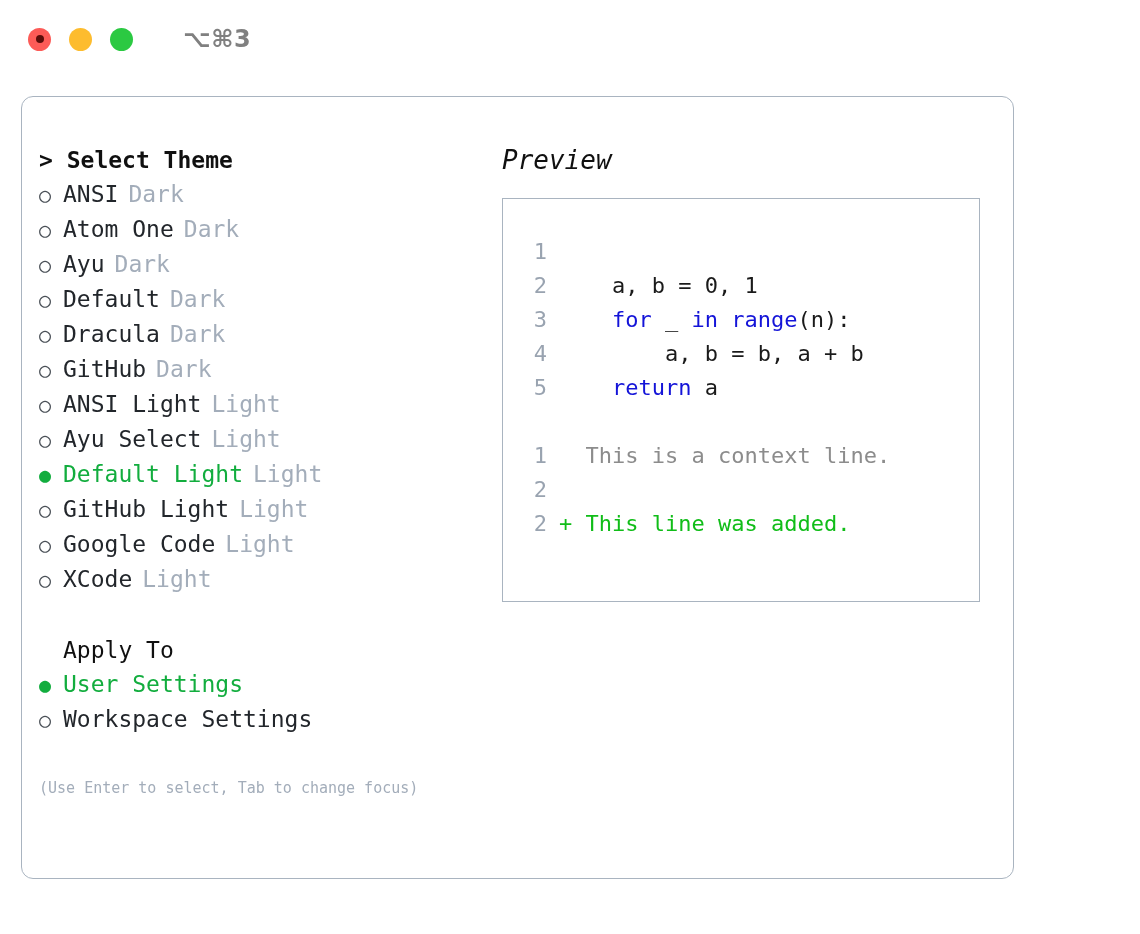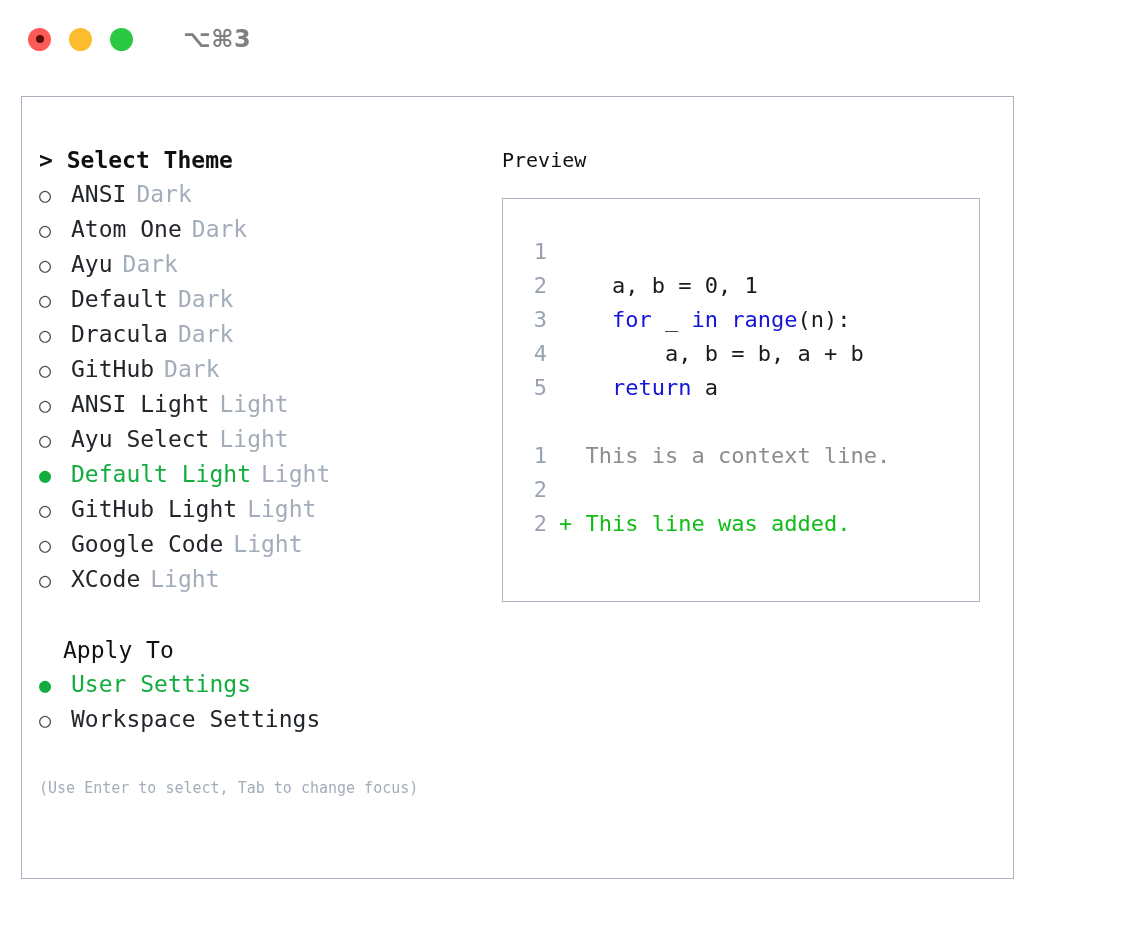--- a/index.html
+++ b/index.html
@@ -64,21 +64,21 @@
   }
 
   
   .panel {
     position: absolute;
     left: 21px;
     top: 96px;
     width: 993px;
     height: 783px;
     border: 1.5px solid #a9b4c0;
-    border-radius: 0;
+    border-radius: 12px;
     box-sizing: border-box;
     background: #ffffff;
   }
 
   .panel-inner {
     display: flex;
     padding: 46px 0 0 0;
     box-sizing: border-box;
     height: 100%;
   }
@@ -114,21 +114,21 @@
   .bullet {
     display: inline-block;
     width: 24px;
     flex: 0 0 24px;
     font-size: 20px;
     color: #4a5057;
     line-height: 34px;
   }
   .theme-row.selected .bullet { color: #12ad3e; }
   .theme-row.selected .theme-name { color: #12ad3e; }
-  .theme-name { color: #22262b; margin-left: 8px; }
+  .theme-name { color: #22262b; }
   .theme-tag {
     color: #a3adba;
     margin-left: 10px;
     text-align: center;
   }
 
   .spacer-block { height: 36px; }
 
   .apply-title {
     font-size: 23px;
@@ -142,25 +142,26 @@
     margin-top: 34px;
     font-size: 15px;
     line-height: 34px;
     color: #a3adba;
     width: 410px;
     white-space: pre-wrap;
   }
 
   
   .preview-heading {
-    font-size: 20px;
+    font-size: 26px;
     color: #101010;
     line-height: 34px;
     margin-bottom: 21px;
     white-space: pre;
+    font-style: italic;
   }
 
   .preview-box {
     width: 478px;
     height: 404px;
     border: 1.5px solid #a9b4c0;
     box-sizing: border-box;
     background: #ffffff;
     padding: 36px 0 0 18px;
   }

